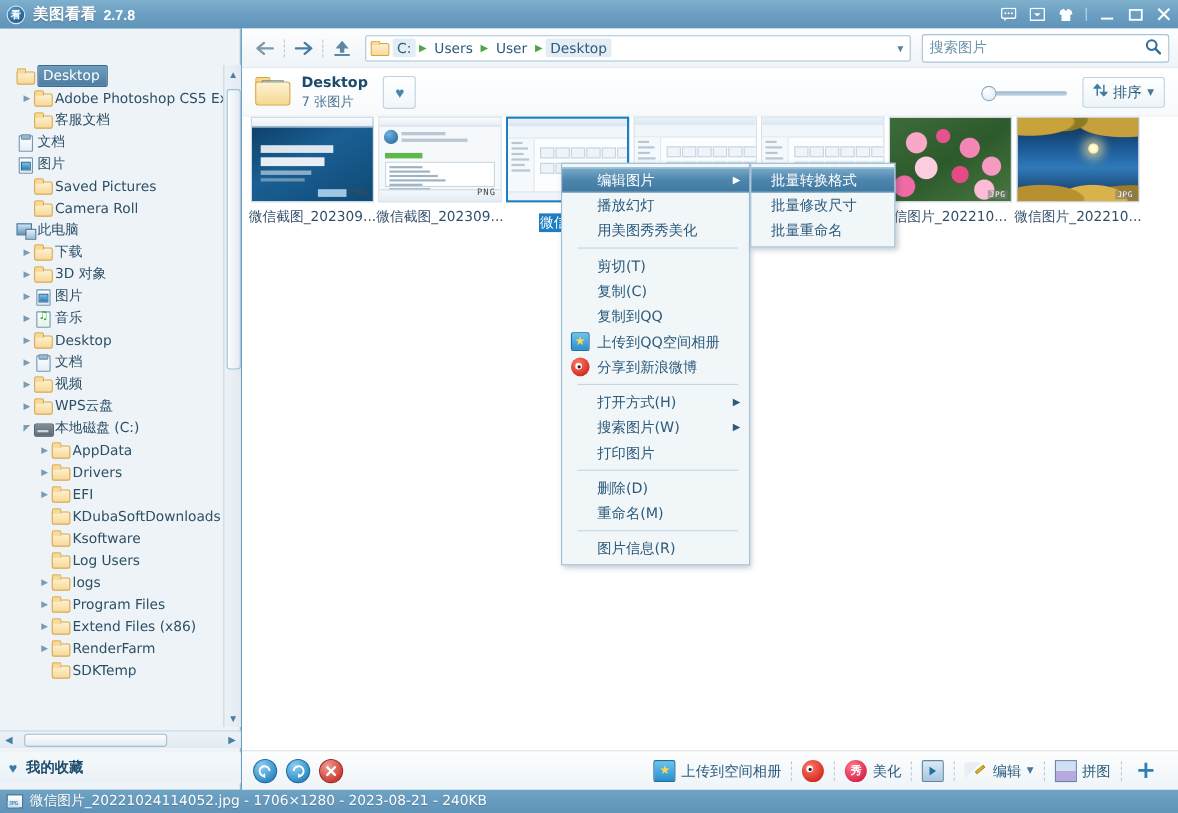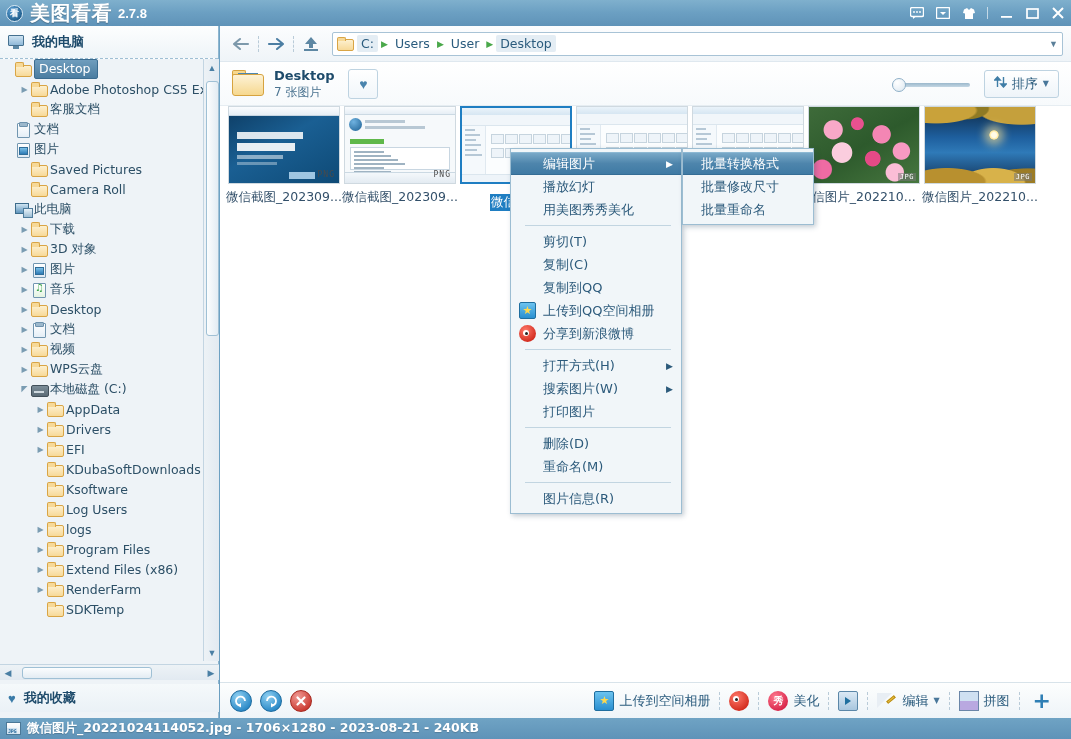--- a/index.html
+++ b/index.html
@@ -23,21 +23,21 @@
     display: flex; align-items: center;
   }
   .titlebar-logo {
     width: 17px; height: 17px; margin-left: 6px; border-radius: 50%;
     background: radial-gradient(circle at 35% 30%, #5a9fd4, #1f5d8c 75%);
     border: 1px solid #d9e9f4;
     color: #fff; font-size: 9px; line-height: 15px; text-align: center;
     font-weight: bold;
   }
   .titlebar-title {
-    margin-left: 7px; color: #ffffff; font-size: 20px; font-weight: bold;
+    margin-left: 7px; color: #ffffff; font-size: 14px; font-weight: bold;
     letter-spacing: 0.5px;
     text-shadow: 0 1px 1px rgba(0,0,0,0.25);
   }
   .titlebar-ver { color: #ffffff; font-size: 13px; font-weight: bold; margin-left: 6px; }
   .titlebar-right { margin-left: auto; display: flex; align-items: center; height: 26px; }
   .tb-icon {
     width: 26px; height: 26px; display: flex; align-items: center; justify-content: center;
     color: #ffffff;
   }
   .tb-icon svg { display: block; }
@@ -463,21 +463,21 @@
     border-left: 15px solid #e8eef4; border-bottom: 15px solid transparent; }
   .bi-edit .pen { position:absolute; left:9px; top:7px; width:10px; height:3px; background:#f0c03a;
     transform: rotate(-40deg); border:1px solid #b48c1c;}
   .bi-collage { background: linear-gradient(to bottom,#cfe0f2 50%, #b9a8e0 50%); border:1px solid #6a86a8; }
   .plus { color: #2f7fb5; font-size: 22px; line-height: 20px; font-weight: bold; padding: 0 4px;}
 
   
   .statusbar {
     position: absolute; left: 0; top: 718px; width: 1071px; height: 21px;
     background: linear-gradient(to bottom,#6fa3c4,#5f93b8);
-    display: flex; align-items: center; padding-left: 6px; font-weight: bold;
+    display: flex; align-items: center; padding-left: 6px;
   }
   .status-ic {
     width: 15px; height: 13px; background: linear-gradient(to bottom,#ffffff,#dfe9f1);
     border: 1px solid #4b7897; position: relative; margin-right: 6px;
   }
   .status-ic::after { content: "JPG"; position:absolute; left:0; bottom:0; font-size:5px; color:#2f6f9f;
     font-family:"DejaVu Sans Mono",monospace; background:#cfe2f0; padding:0 1px; letter-spacing:-0.3px;}
   .status-text { color: #ffffff; font-size: 12.5px; font-family: "DejaVu Sans", sans-serif;
     text-shadow: 0 1px 1px rgba(0,0,0,0.18); }
 </style>
@@ -524,27 +524,20 @@
       </div>
       <div class="tb-icon">
         <svg width="14" height="12" viewBox="0 0 14 12">
             <path d="M2 1 L12 11 M12 1 L2 11" stroke="#fff" stroke-width="2" fill="none"></path>
           </svg>
       </div>
     </div>
   </div>
 
   <div class="left-panel">
-    <div class="mycomputer-head">
-      <div class="monitor-icon">
-          <div class="scr"></div>
-          <div class="stand"></div>
-        </div>
-      <div class="lbl">我的电脑</div>
-    </div>
 
     <div class="tree" id="tree">
         <div class="tree-row sel" style="padding-left: 2px;">
           <span class="arrow">&nbsp;</span>
           <span class="ic folder"></span>
           <span class="label">Desktop</span>
         </div>
         <div class="tree-row" style="padding-left: 18px;">
           <span class="arrow">▶</span>
           <span class="ic folder"></span>
@@ -728,20 +721,29 @@
       <div class="addrbar">
         <div class="addr-folder"></div>
         <span class="crumb">C:</span>
         <span class="crumb-arrow">▶</span>
         <span class="crumb plain">Users</span>
         <span class="crumb-arrow">▶</span>
         <span class="crumb plain">User</span>
         <span class="crumb-arrow">▶</span>
         <span class="crumb">Desktop</span>
         <span class="addr-drop">▼</span>
+      </div>
+      <div class="searchbox">
+        <input type="text" placeholder="搜索图片" style="">
+        <span class="search-ic">
+          <svg width="15" height="15" viewBox="0 0 15 15">
+              <circle cx="6" cy="6" r="4.4" fill="none" stroke="#2f6f9f" stroke-width="1.9"></circle>
+              <path d="M9.4 9.4 L13.5 13.5" stroke="#2f6f9f" stroke-width="2.2" stroke-linecap="round"></path>
+            </svg>
+        </span>
       </div>
     </div>
 
     <div class="subhead">
       <div class="bigfolder">
         <div class="tab"></div>
           <div class="page"></div>
           <div class="back"></div>
       </div>
       <div class="folder-meta">

